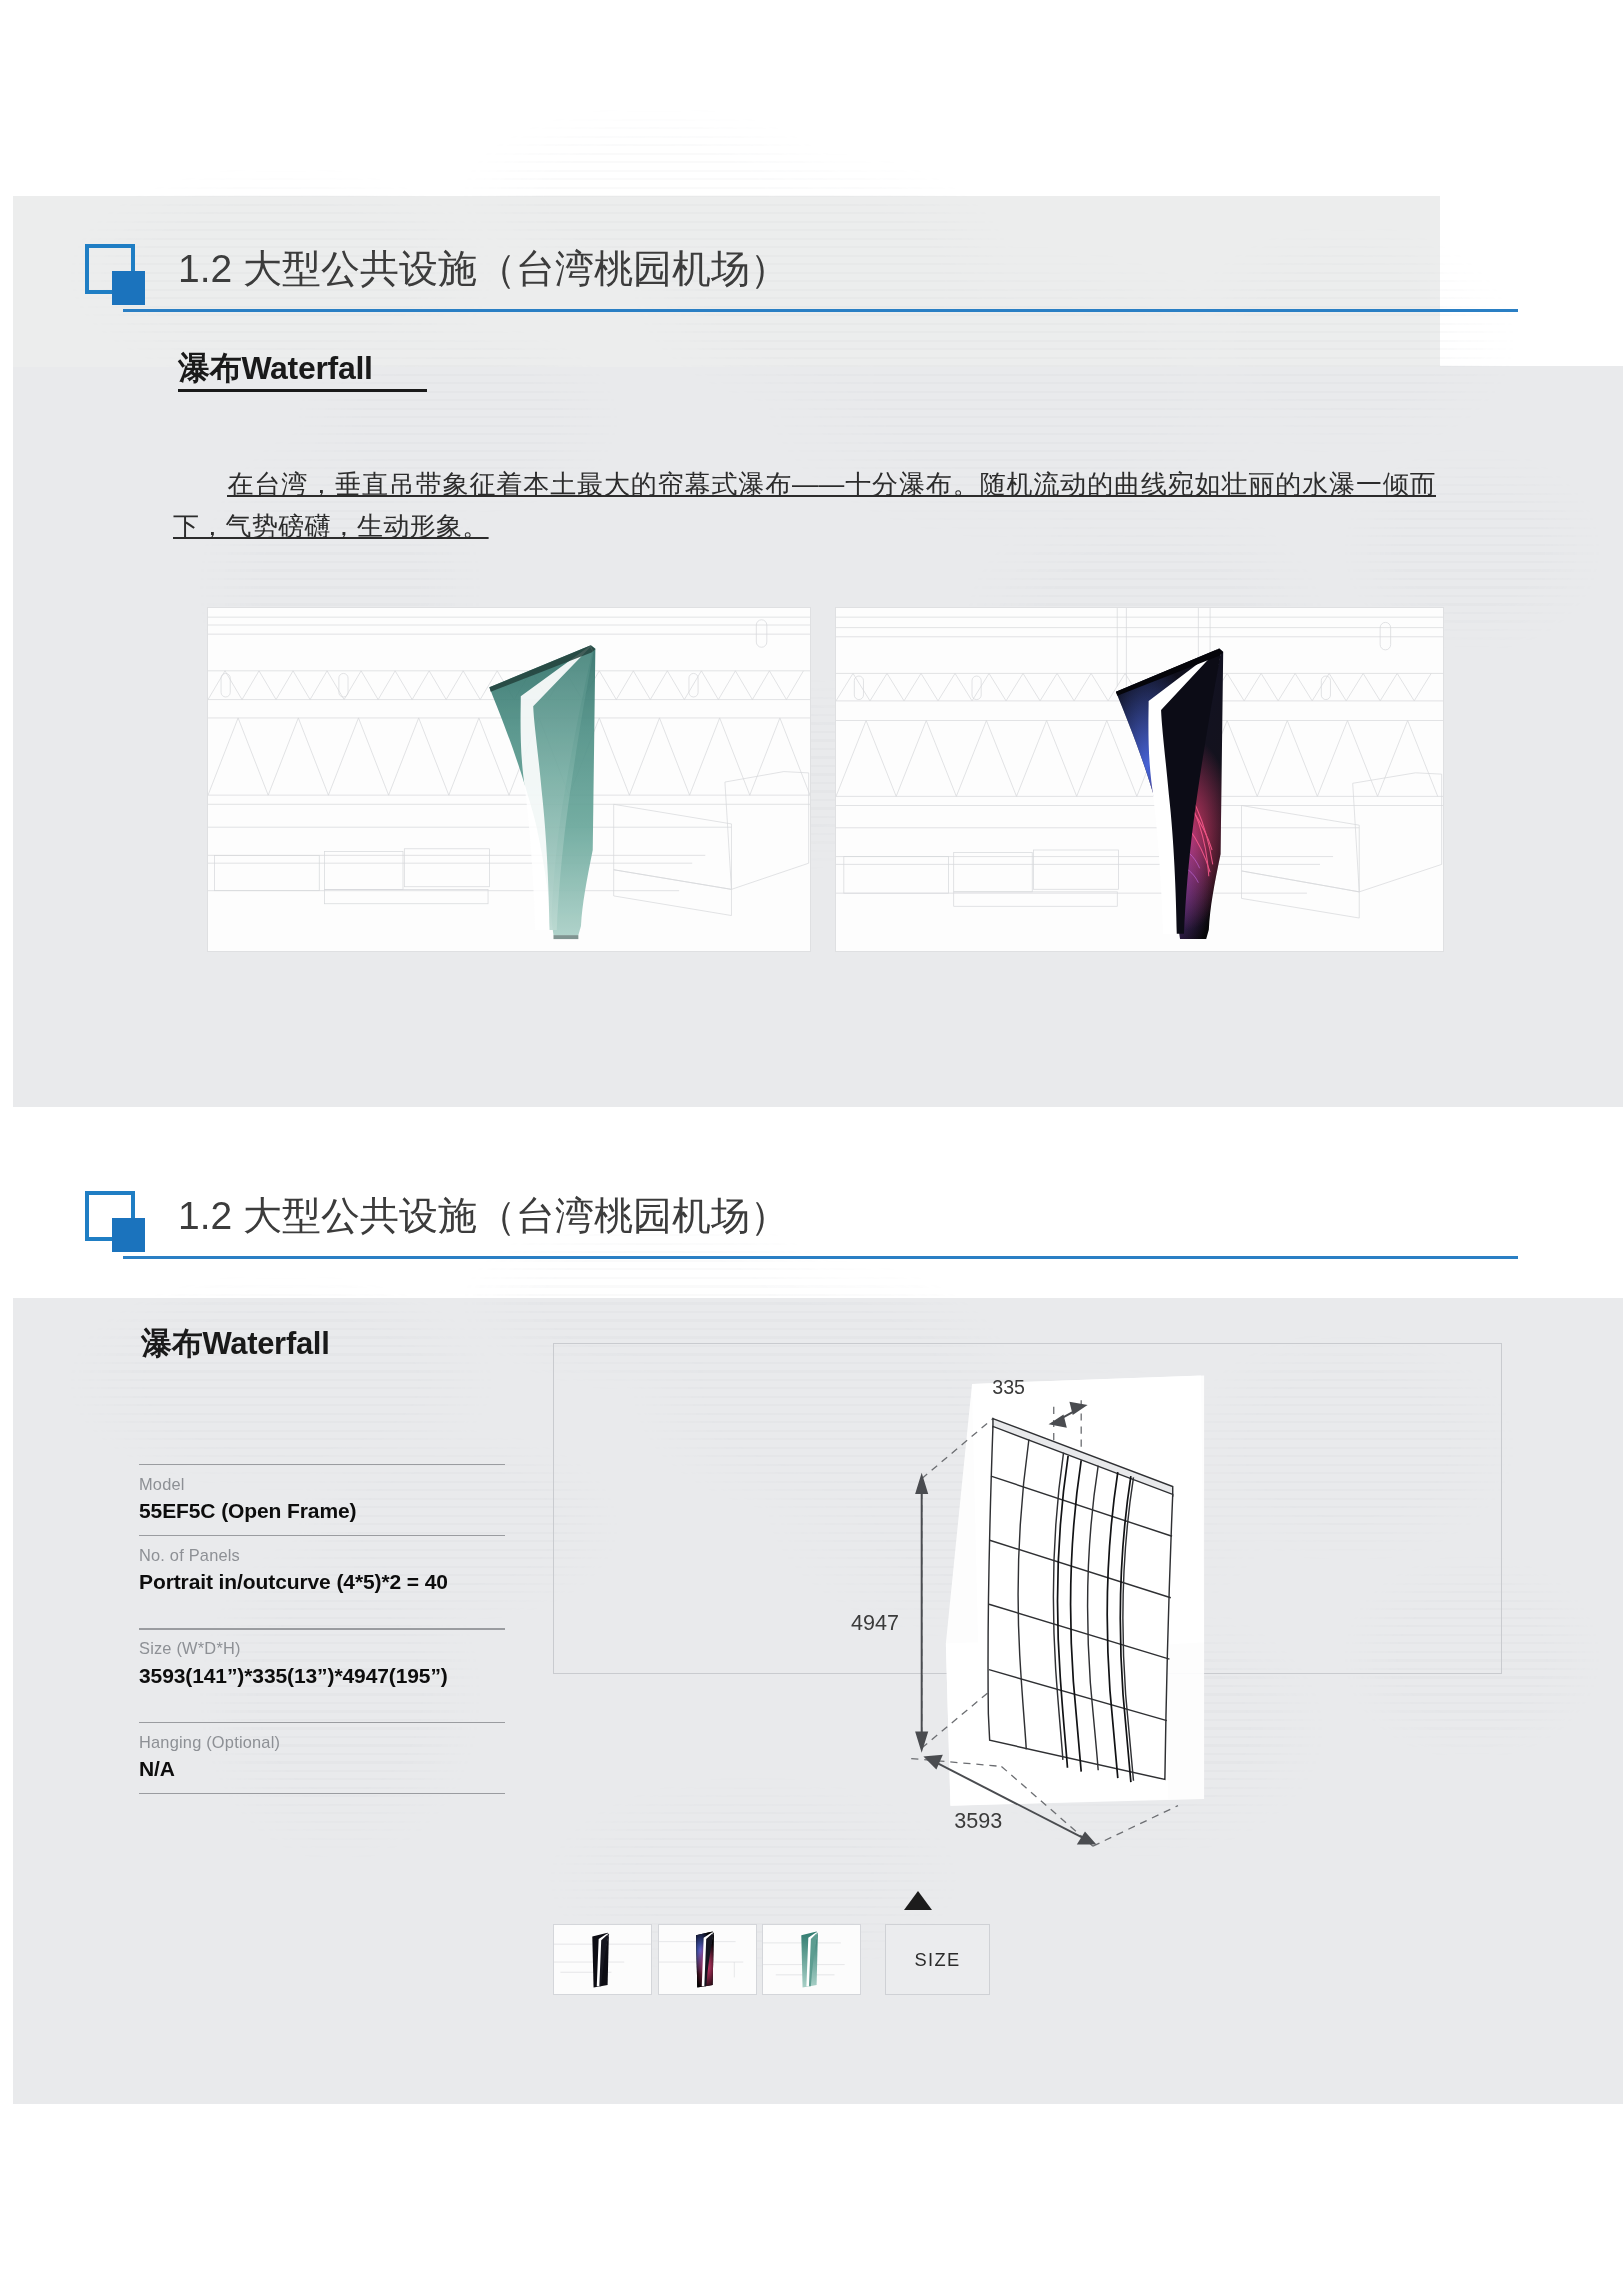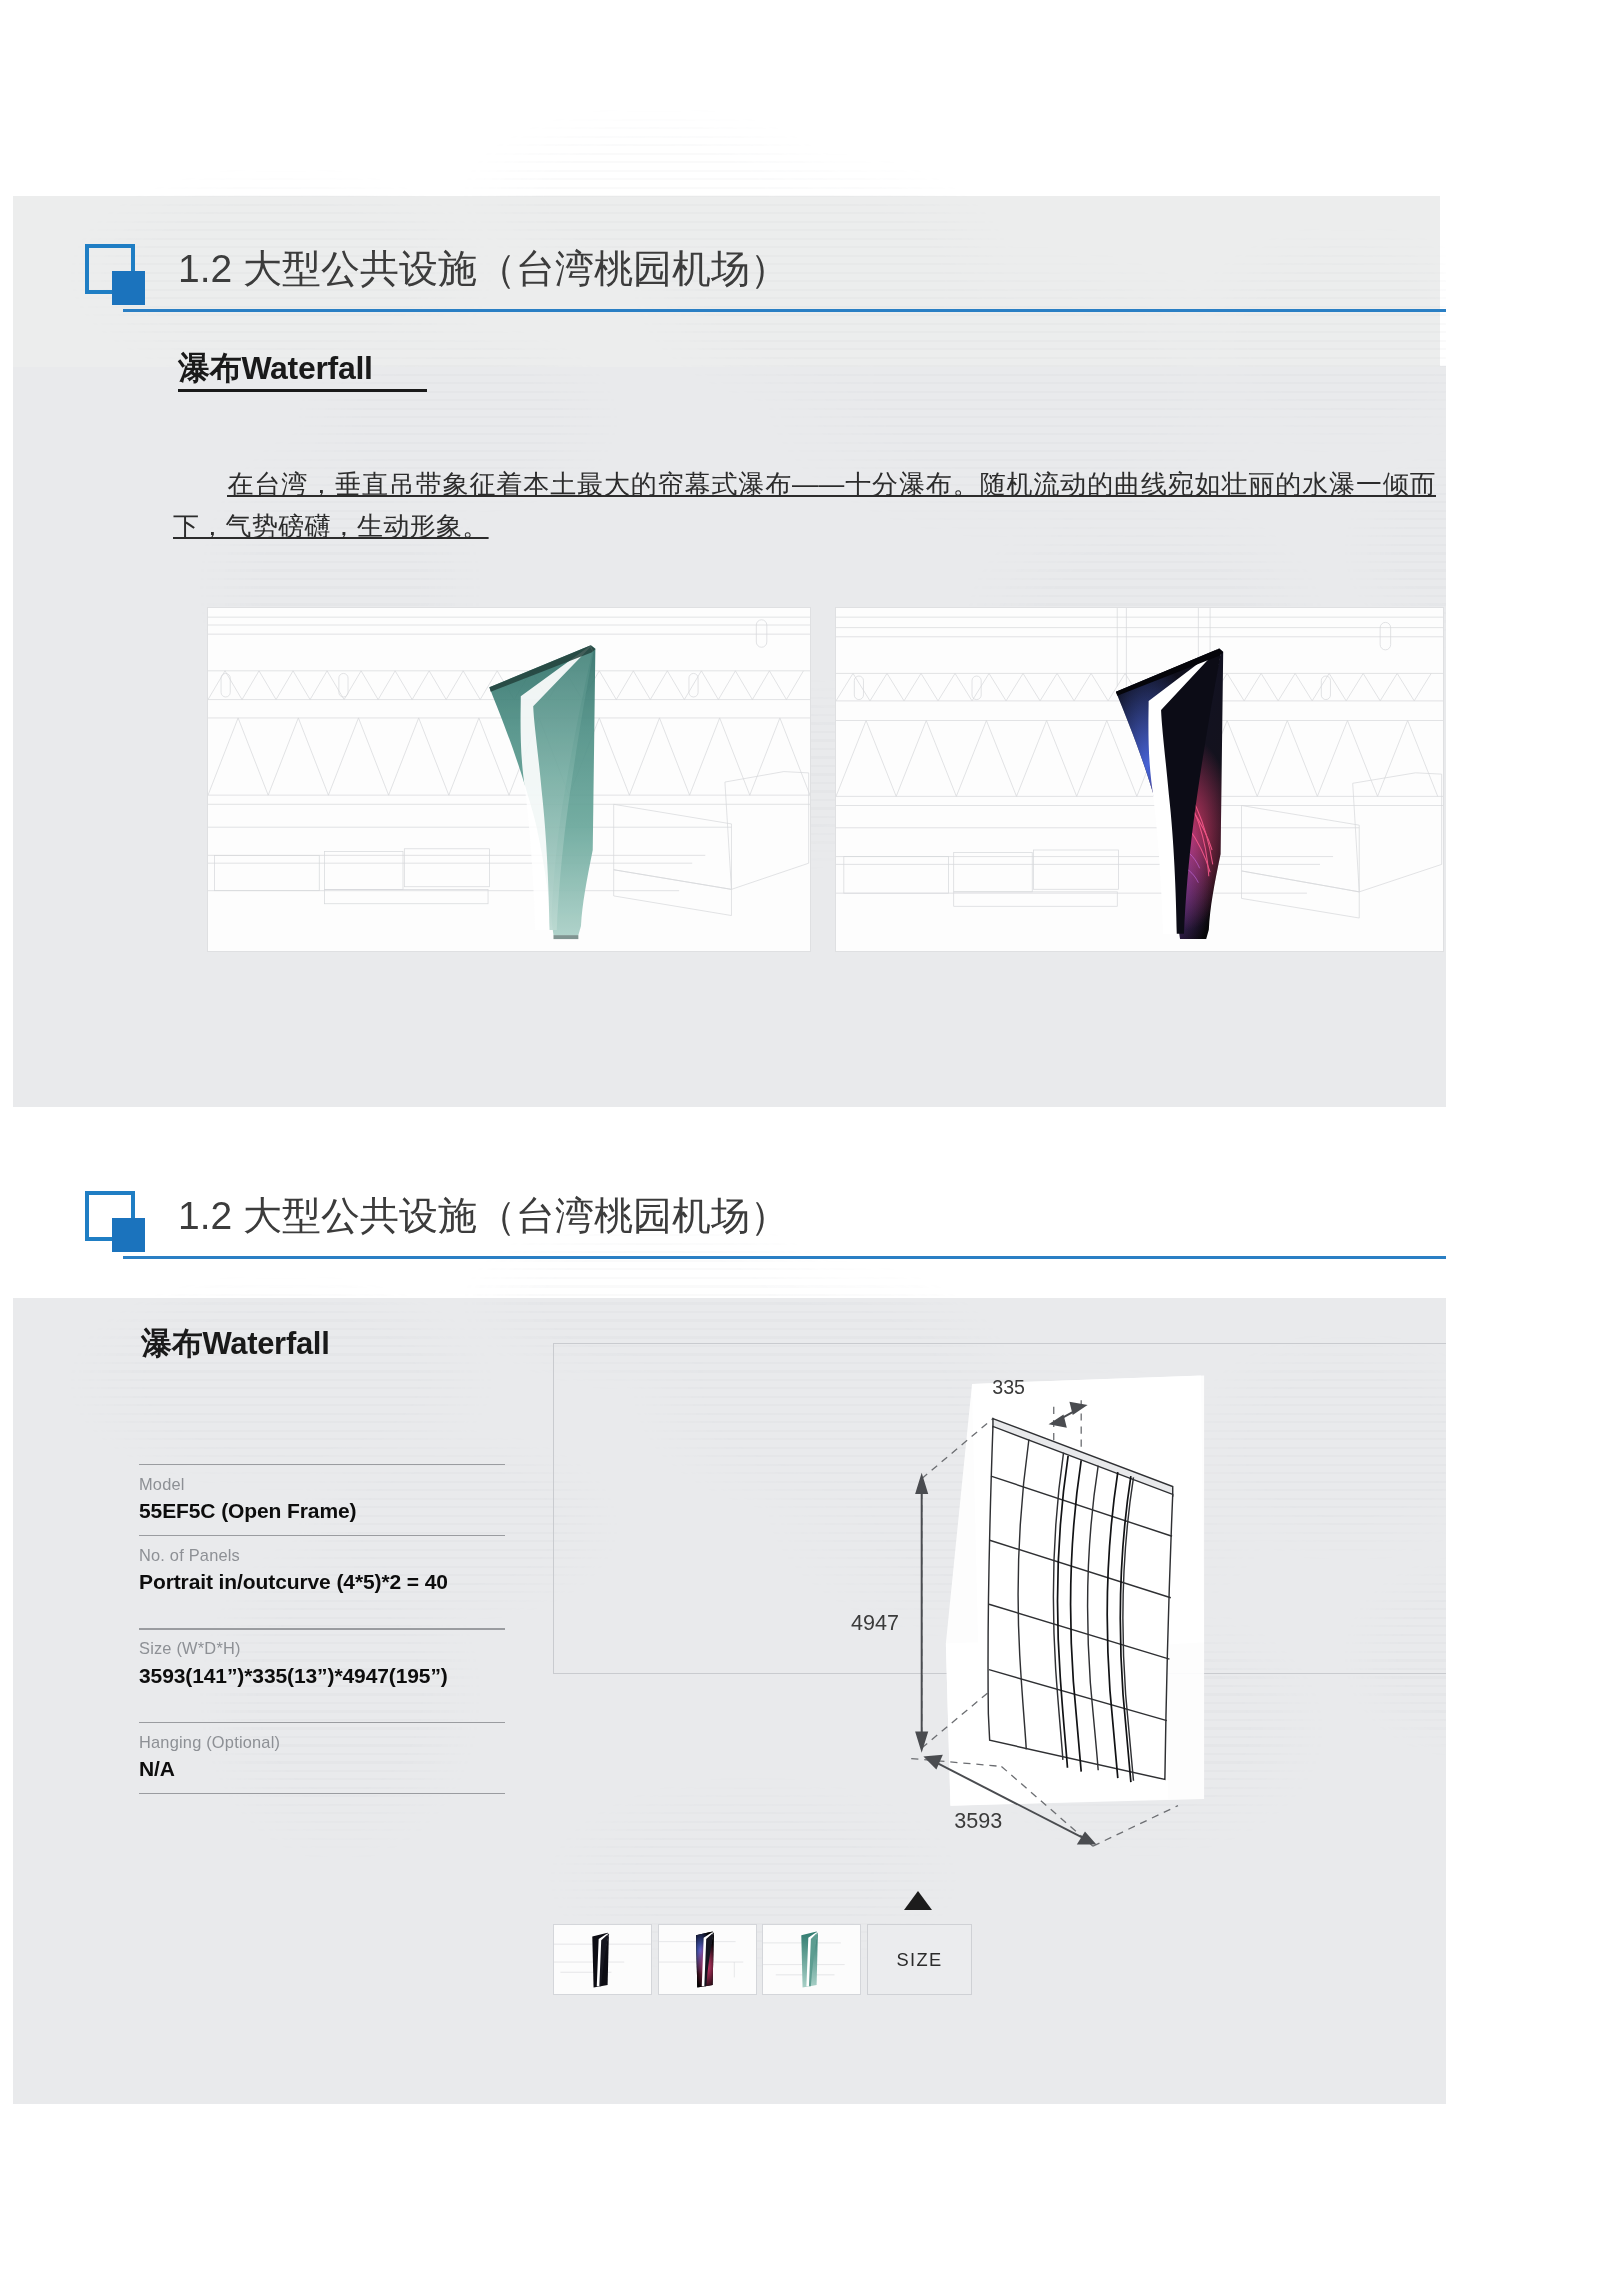--- a/index.html
+++ b/index.html
@@ -12,21 +12,21 @@
     height: 2295px;
     font-family: "Liberation Sans", "DejaVu Sans", sans-serif;
     position: relative;
     overflow: hidden;
   }
 
   
   .page {
     position: absolute;
     left: 0;
-    width: 1446px;
+    width: 1623px;
     background: #ffffff;
     overflow: hidden;
   }
   #page-1 { top: 0;    height: 1107px; }
   #page-2 { top: 1107px; height: 1188px; }
 
   
   .watermark {
     position: absolute;
     inset: 0;
@@ -196,20 +196,21 @@
     position: absolute;
     border: 0.7px solid #cfd1d5;
     background: #ebecee;
     box-sizing: border-box;
     display: flex;
     align-items: center;
     justify-content: center;
     font-size: 18.3px;
     color: #2b2b2b;
     letter-spacing: 1.3px;
+    margin-left: 18px;
   }
   .tri-caret {
     position: absolute;
     width: 0; height: 0;
     border-left: 14.4px solid transparent;
     border-right: 14.4px solid transparent;
     border-bottom: 19.6px solid #1c1c1c;
   }
 </style>
 </head>

